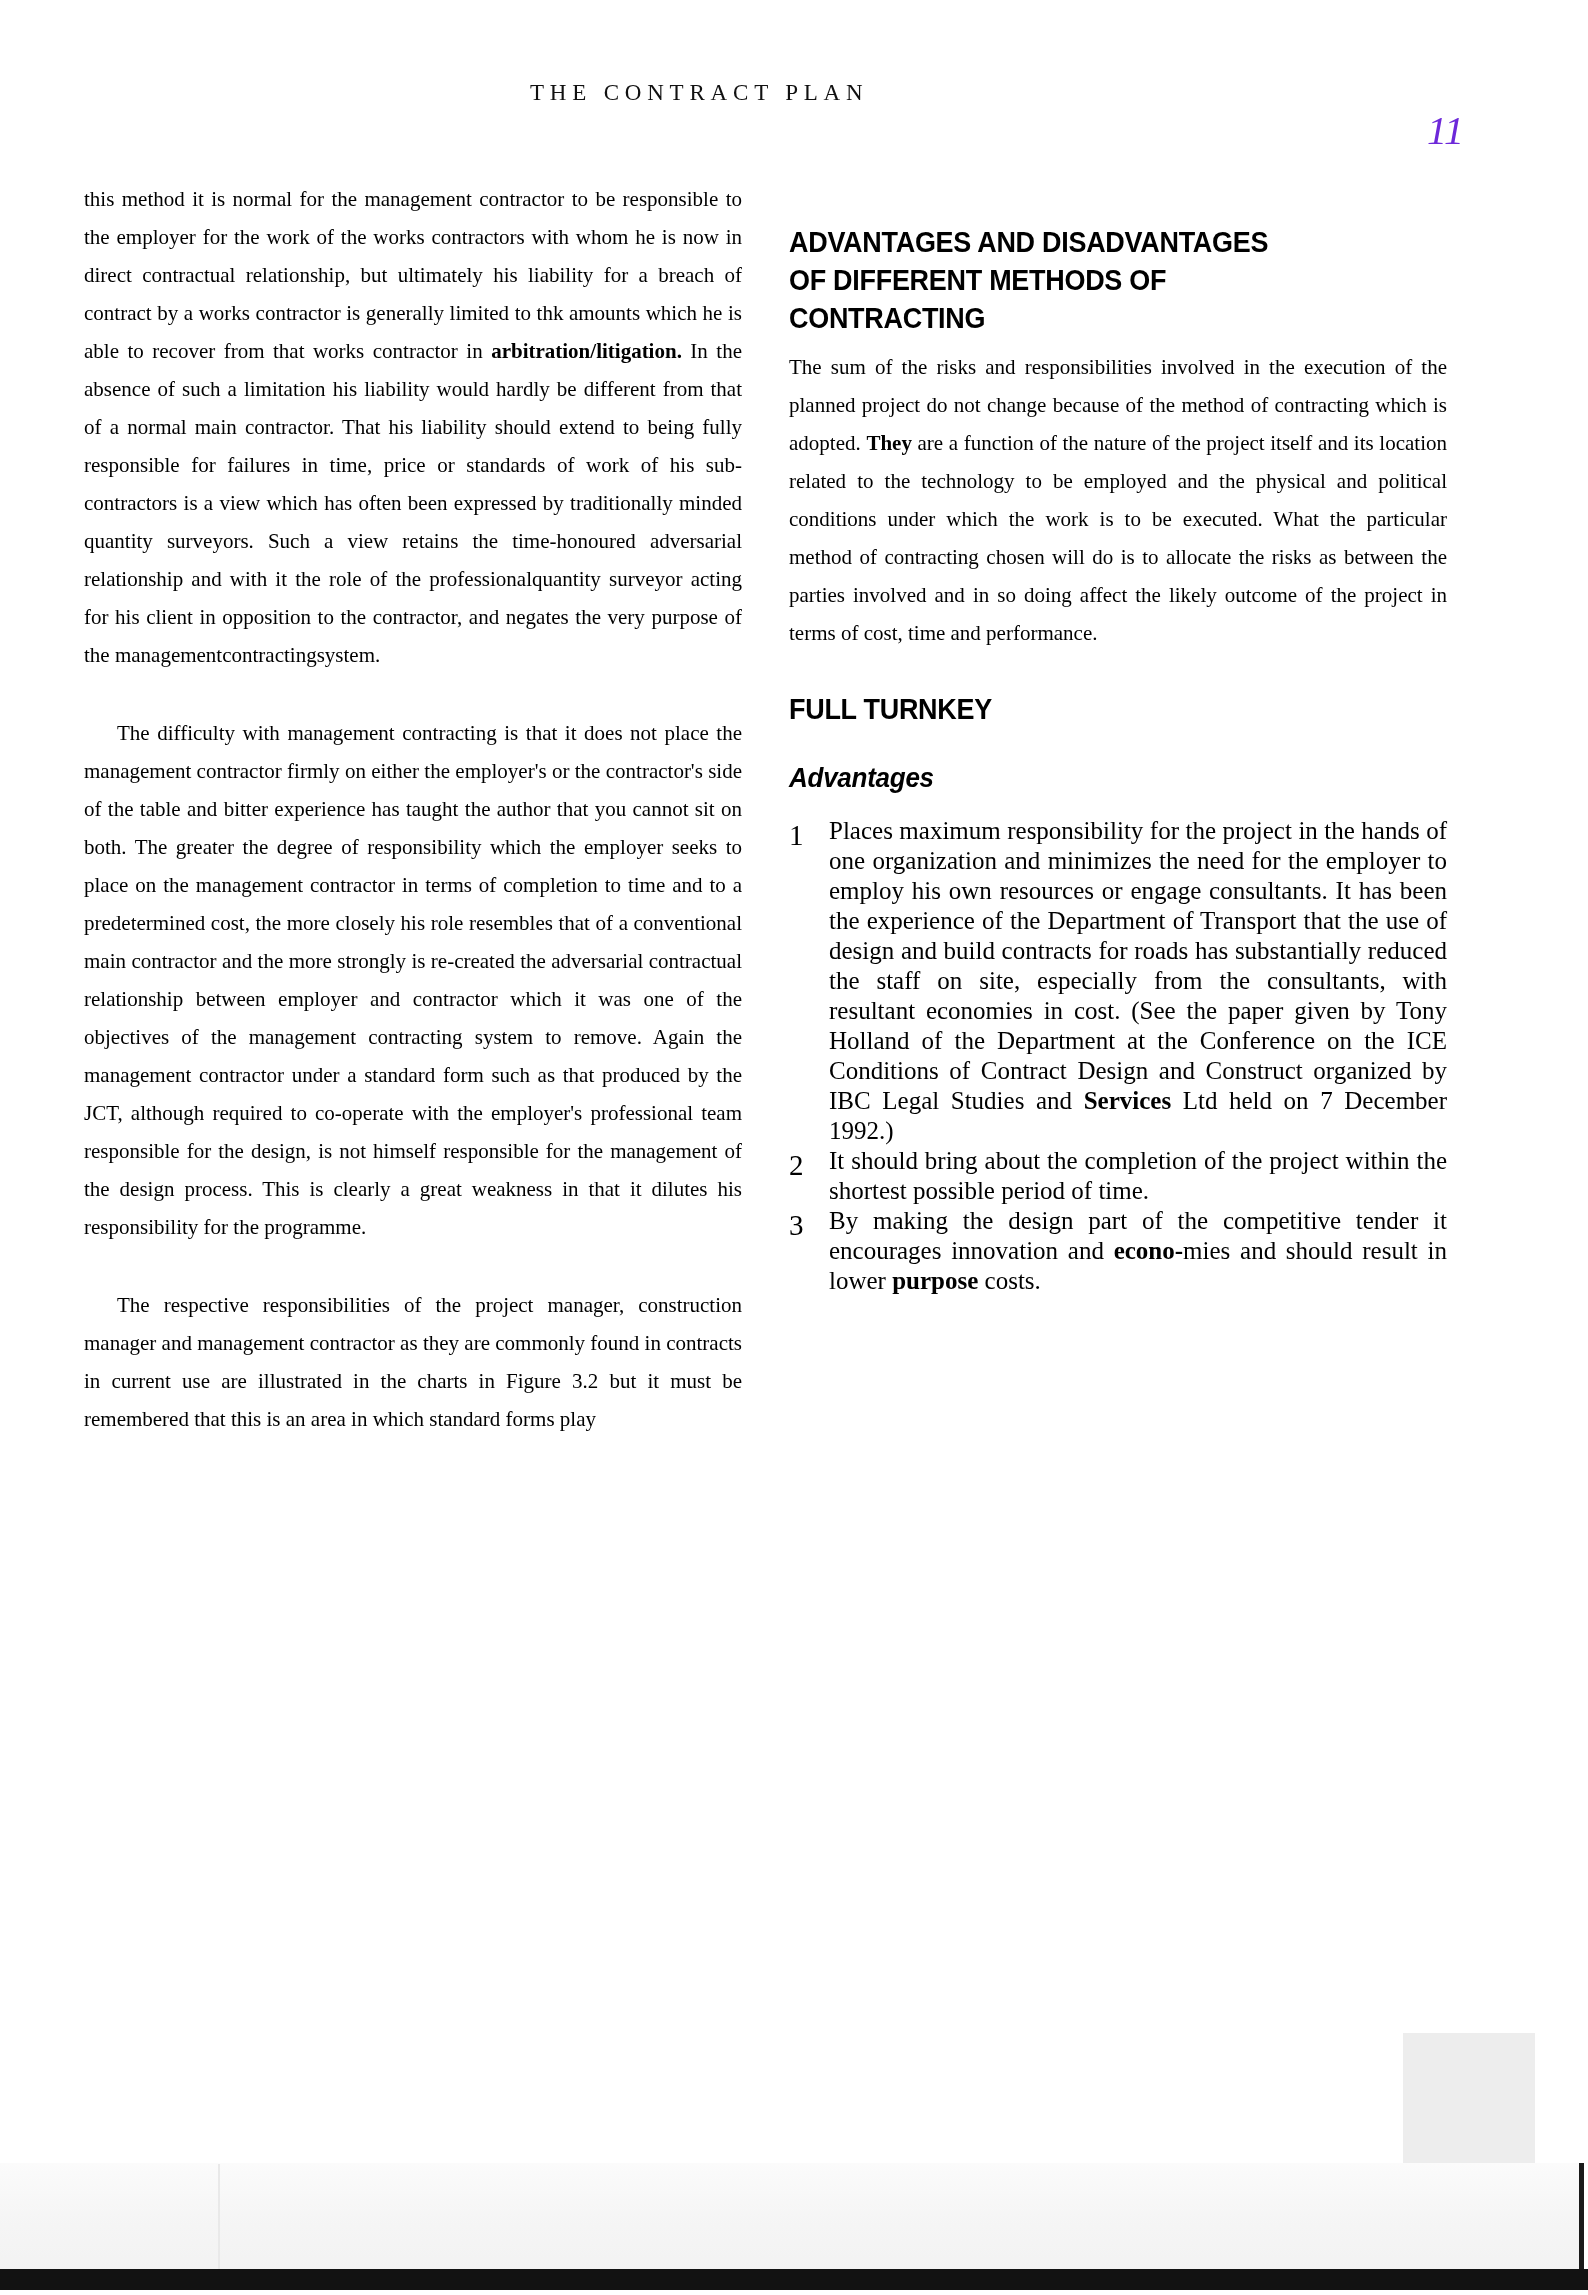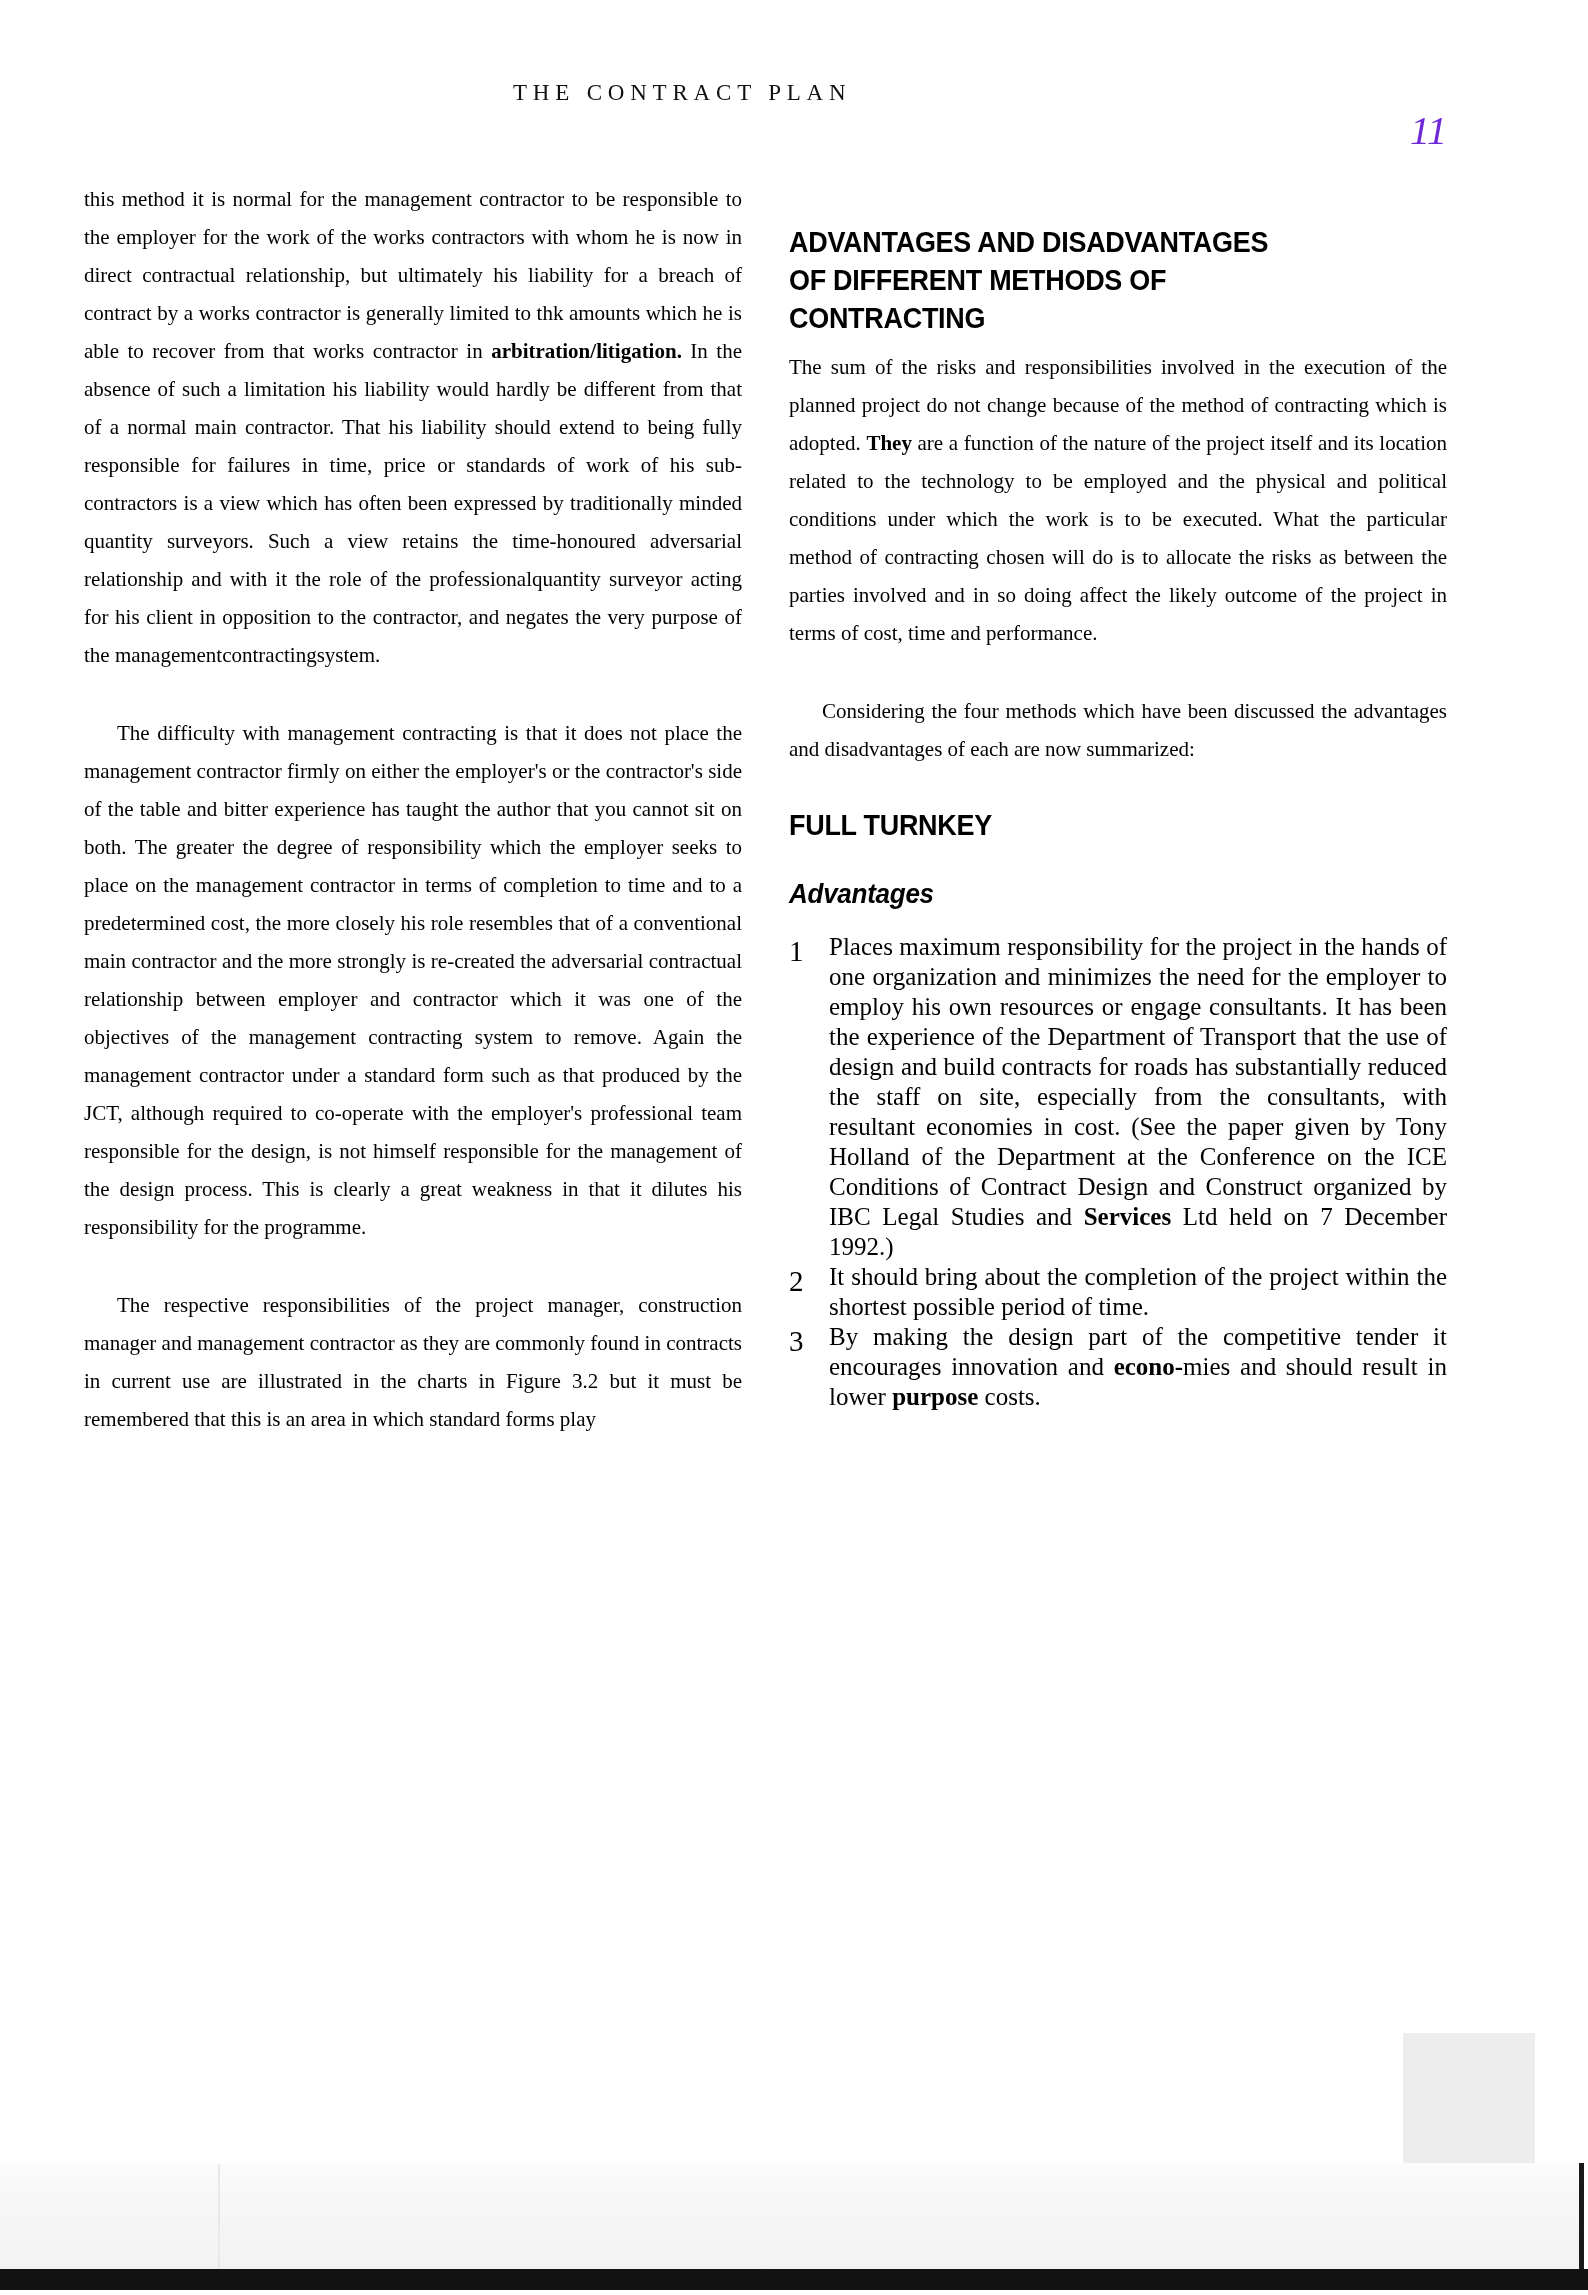--- a/index.html
+++ b/index.html
@@ -16,21 +16,21 @@
     background: #ffffff;
     overflow: hidden;
     font-family: "Liberation Serif", "DejaVu Serif", serif;
     color: #000000;
     -webkit-font-smoothing: none;
   }
 
   
   .running-head {
     position: absolute;
-    left: 84px;
+    left: 101px;
     top: 74px;
     width: 1363px;
     height: 47px;
   }
   .running-head-title {
     position: absolute;
     left: 429px;
     top: 6.2px;
     font-family: "Liberation Serif", "DejaVu Serif", serif;
     font-size: 23px;
@@ -213,21 +213,20 @@
 
     <div class="col col-right">
 
 
       <h2 class="head-major">ADVANTAGES AND DISADVANTAGES
 OF DIFFERENT METHODS OF
 CONTRACTING</h2>
 
       <div>
           <p class="body">The sum of the risks and responsibilities involved in the execution of the planned project do not change because of the method of contracting which is adopted. <b class="bold-run">They</b> are a function of the nature of the project itself and its location related to the technology to be employed and the physical and political conditions under which the work is to be executed. What the particular method of contracting chosen will do is to allocate the risks as between the parties involved and in so doing affect the likely outcome of the project in terms of cost, time and performance.</p>
-          <p class="body indent">Considering the four methods which have been discussed the advantages and disadvantages of each are now summarized:</p>
         </div>
 
       <h3 class="head-sub">FULL TURNKEY</h3>
 
       <h4 class="head-italic">Advantages</h4>
 
       <ol class="numlist">
           <li>
             <span class="num">1</span>
             <span class="li-text">Places maximum responsibility for the project in the hands of one organization and minimizes the need for the employer to employ his own resources or engage consultants. It has been the experience of the Department of Transport that the use of design and build contracts for roads has substantially reduced the staff on site, especially from the consultants, with resultant economies in cost. (See the paper given by Tony Holland of the Department at the Conference on the ICE Conditions of Contract Design and Construct organized by IBC Legal Studies and <b class="bold-run">Services</b> Ltd held on 7 December 1992.)</span>

